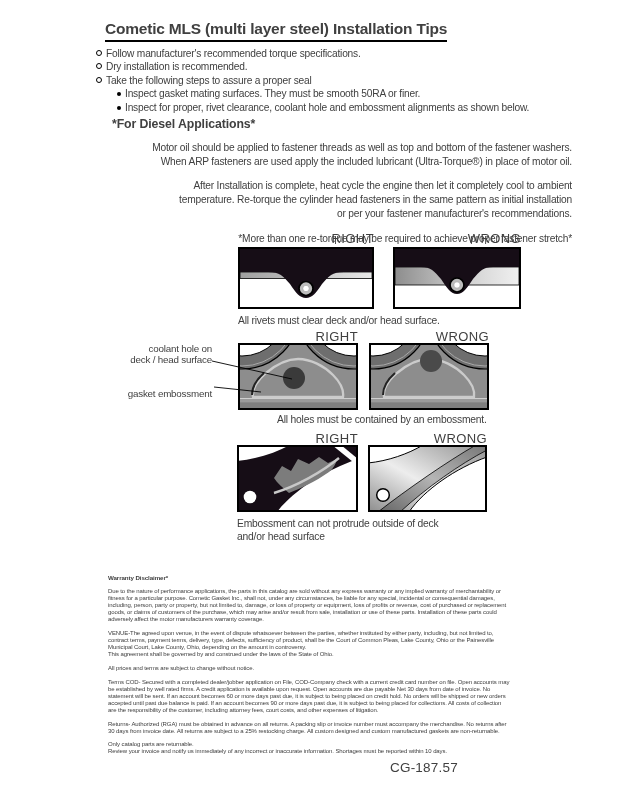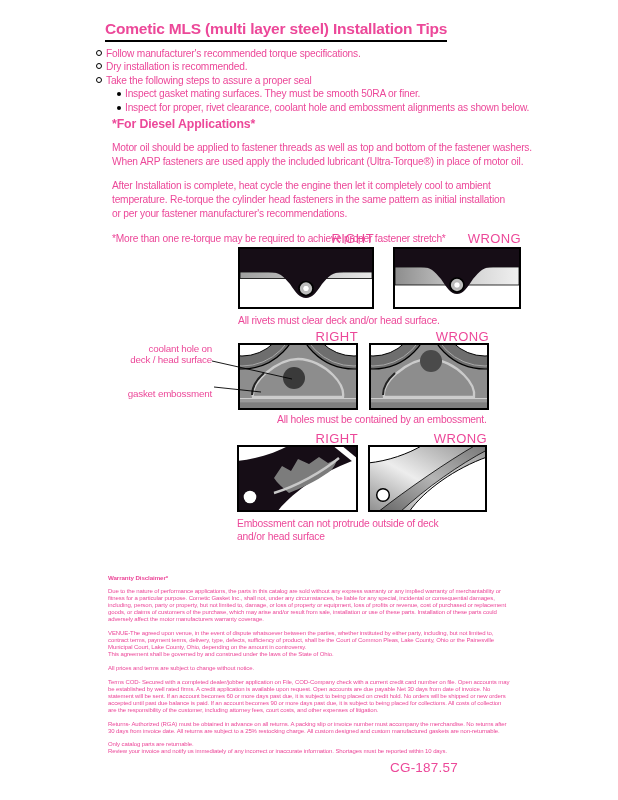--- a/index.html
+++ b/index.html
@@ -1,18 +1,18 @@
 <!DOCTYPE html>
 <html><head>
 <meta charset="utf-8">
 <style>
   html,body { margin:0; padding:0; background:#ffffff; }
   .page {
     position:relative; width:618px; height:800px; background:#ffffff;
-    font-family:"Liberation Sans", sans-serif; color:#ec4899; overflow:hidden;
+    font-family:"Liberation Sans", sans-serif; color:#404040; overflow:hidden;
   }
   .abs { position:absolute; }
 
   .title {
     left:105px; top:20px; font-size:15.5px; font-weight:bold;
     letter-spacing:-0.2px; border-bottom:2px solid #000; padding-bottom:2px;
   }
 
   .bullets { left:96px; top:47px; font-size:10.2px; letter-spacing:-0.2px; line-height:13.4px; }
   .b-row { white-space:nowrap; }
@@ -21,21 +21,21 @@
     display:inline-block; width:4px; height:4px; border:1px solid #000;
     border-radius:50%; margin-right:4px; vertical-align:1px;
   }
   .b-dot {
     display:inline-block; width:4px; height:4px; background:#000;
     border-radius:50%; margin-right:4px; vertical-align:1px;
   }
 
   .diesel { left:112px; top:118px; width:460px; font-size:10.2px; line-height:13.8px; letter-spacing:-0.2px; }
   .diesel h2 { font-size:12.3px; font-weight:bold; margin:0 0 9px 0; letter-spacing:-0.1px; }
-  .diesel p { margin:0 0 11px 0; white-space:pre-line; }
+  .diesel p { margin:0 0 11px 0; white-space:pre-line;text-align:right; }
 
   .dg-label { font-size:13px; letter-spacing:0.4px; text-align:right; }
   .dg-caption { font-size:10.3px; letter-spacing:-0.2px; white-space:pre-line; line-height:13px; }
   .callout { font-size:9.8px; letter-spacing:-0.2px; line-height:11px; text-align:right; white-space:pre-line; }
 
   .warranty { left:108px; top:574px; width:432px; font-size:6px; line-height:7.1px; letter-spacing:-0.1px; }
   .warranty h3 { font-size:6.2px; font-weight:bold; margin:0 0 7px 0; }
   .warranty p { margin:0 0 6.5px 0; white-space:pre-line; }
 
   .footer { left:390px; top:760px; font-size:13.5px; letter-spacing:0.2px; }

